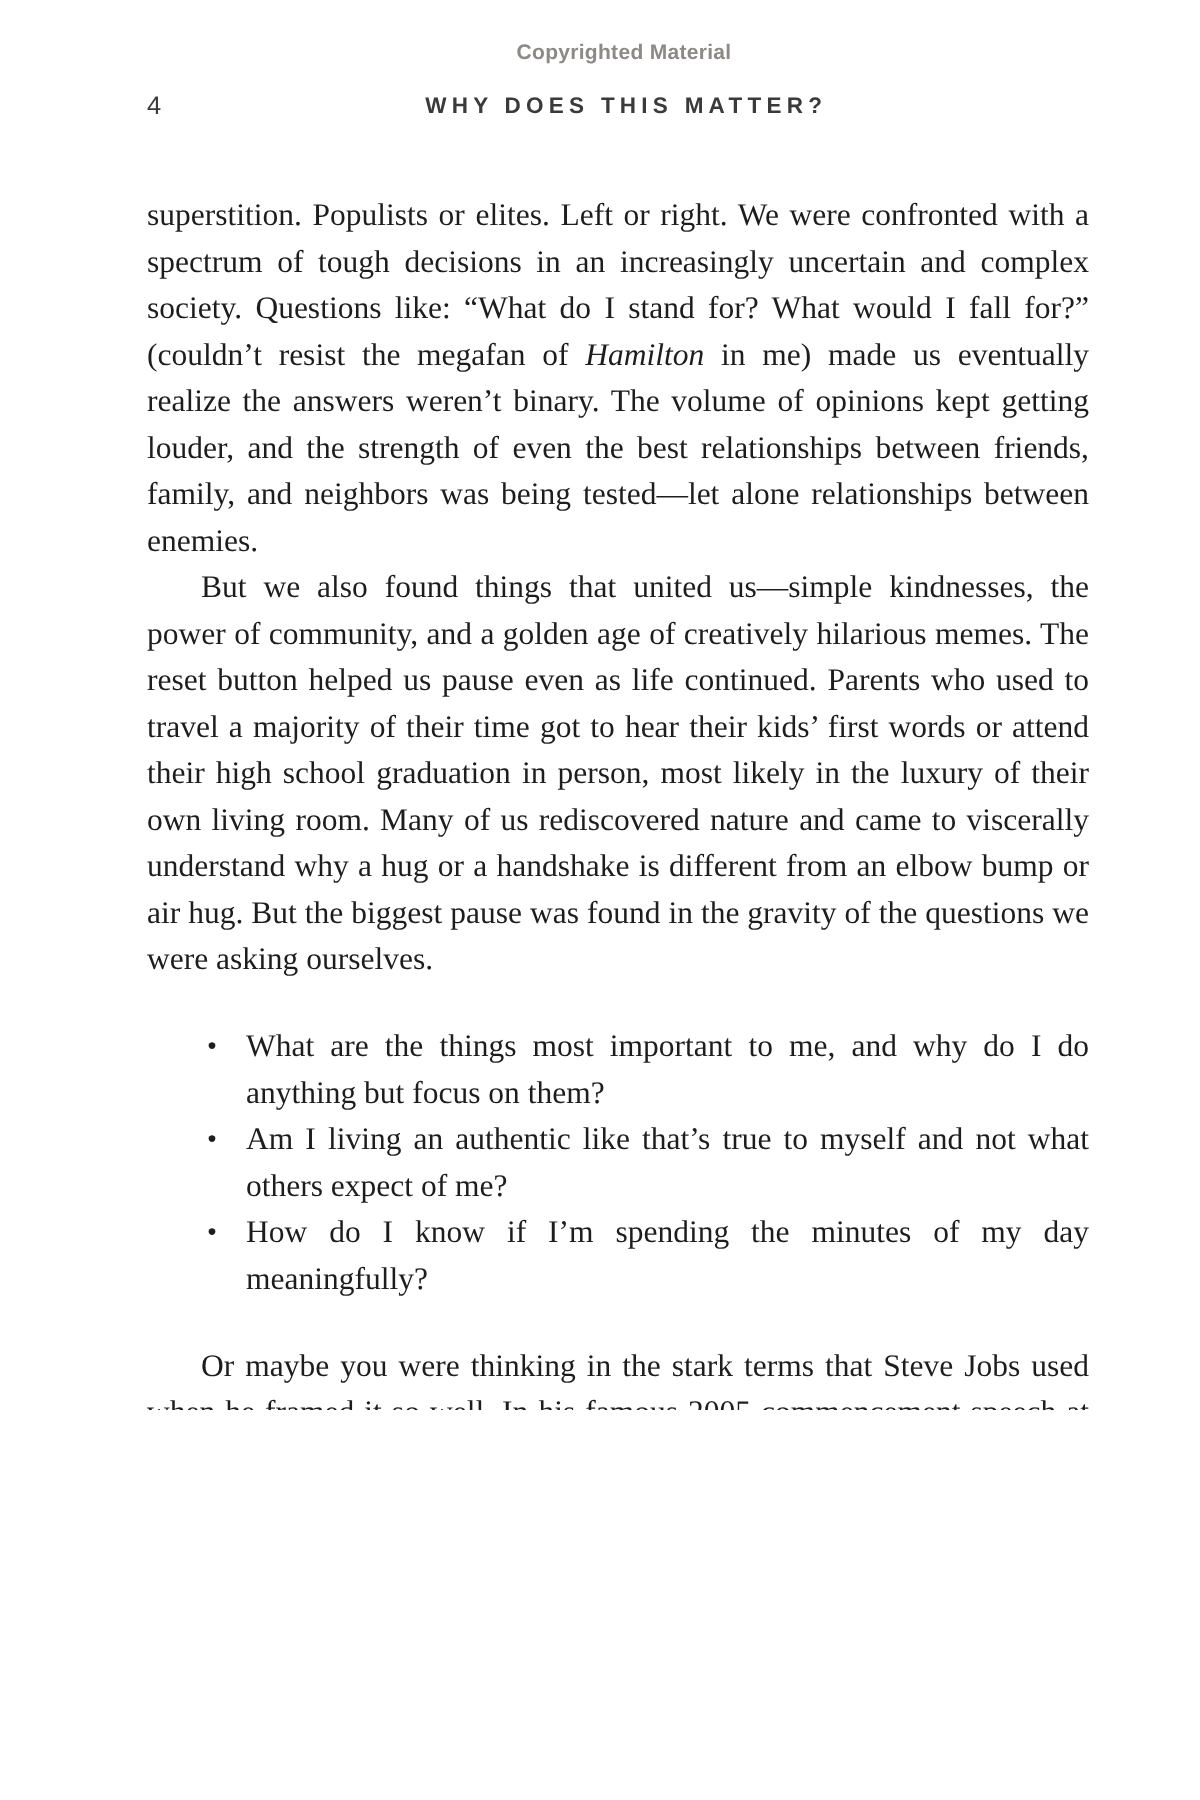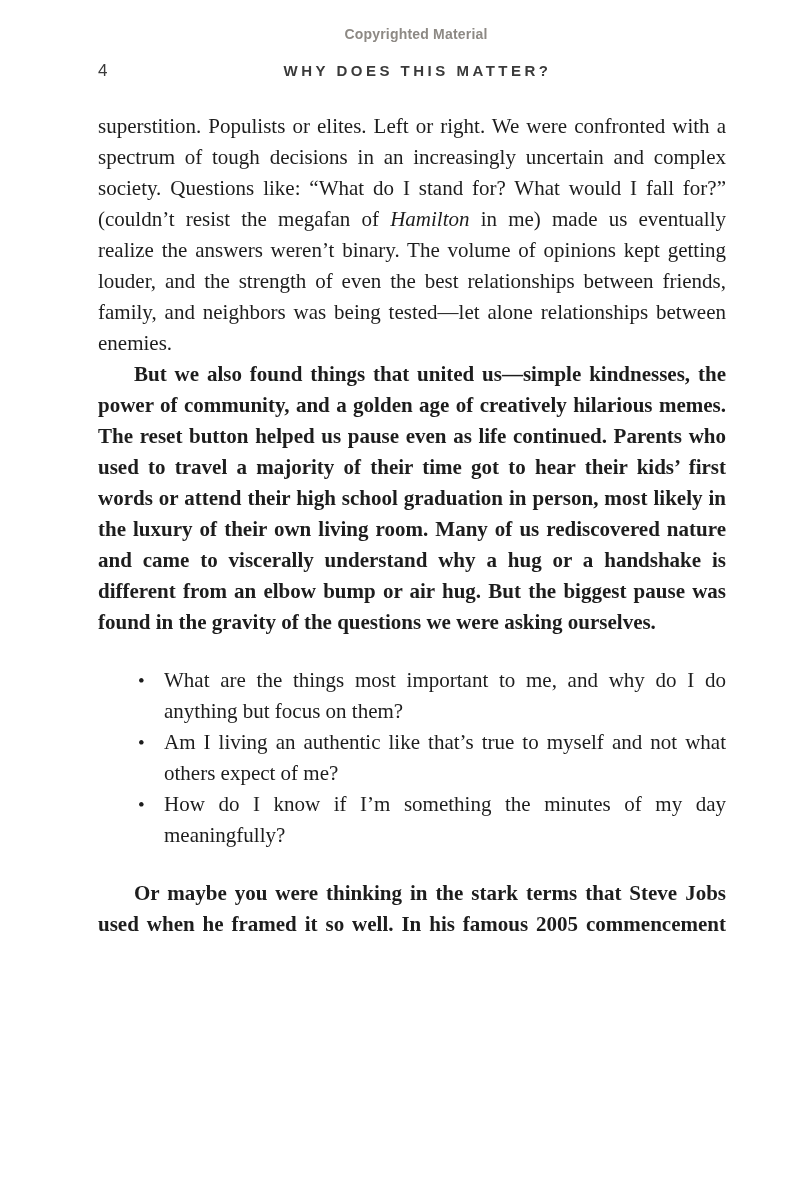--- a/index.html
+++ b/index.html
@@ -51,29 +51,29 @@
     text-align: center;
     font-family: "Liberation Sans", sans-serif;
     font-size: 15px;
     line-height: 24px;
     font-weight: bold;
     letter-spacing: 3.5px;
     color: var(--header-color, #3a3a3a);
   }
   .body {
     position: absolute;
-    top: 111px;
+    top: 128px;
     left: 82px;
     width: 628px;
     font-size: 21px;
     line-height: 31px;
     text-align: justify;
   }
   .body p { text-align: justify; }
-  .body p.indent { text-indent: 36px; font-weight: bold; }
+  .body p.indent { text-indent: 36px; }
   .body em { font-style: italic; }
   .body sup {
     font-size: 60%;
     vertical-align: super;
     line-height: 0;
   }
   ul.bullet-list {
     list-style: none;
     margin: 27px 0 27px 40px;
   }
@@ -106,20 +106,20 @@
         <li class="bullet-item">
           <span class="bullet">•</span>
           <span class="li-text"><span>What are the things most important to me, and why do I do anything but focus on them?</span></span>
         </li>
         <li class="bullet-item">
           <span class="bullet">•</span>
           <span class="li-text"><span>Am I living an authentic like that’s true to myself and not what others expect of me?</span></span>
         </li>
         <li class="bullet-item">
           <span class="bullet">•</span>
-          <span class="li-text"><span>How do I know if I’m something the minutes of my day meaningfully?</span></span>
+          <span class="li-text"><span>How do I know if I’m spending the minutes of my day meaningfully?</span></span>
         </li>
       </ul>
       <p class="paragraph indent"><span>Or maybe you were thinking in the stark terms that Steve Jobs used when he framed it so well. In his famous 2005 commencement speech at Stanford University, Jobs said that he looked in the mirror every morning and asked himself, “If today were the last day of my life, would I want to do what I’m about to do today?”</span><sup>1</sup></p>
     </div>
 
   <div class="copyright bottom">Copyrighted Material</div>
 </div>
 
 </body></html>

